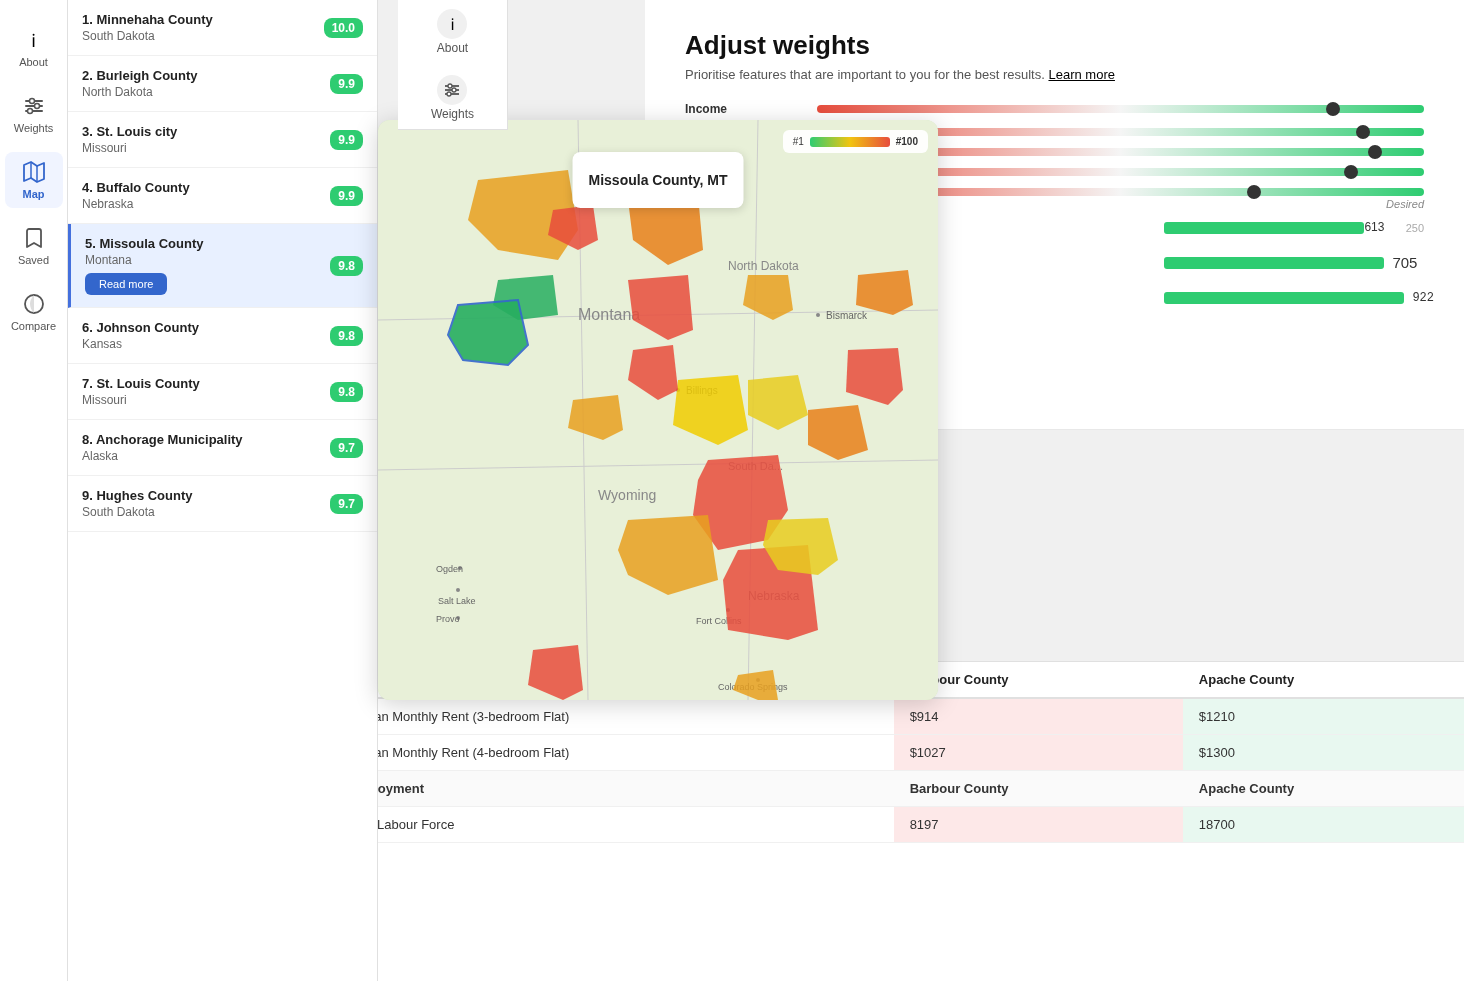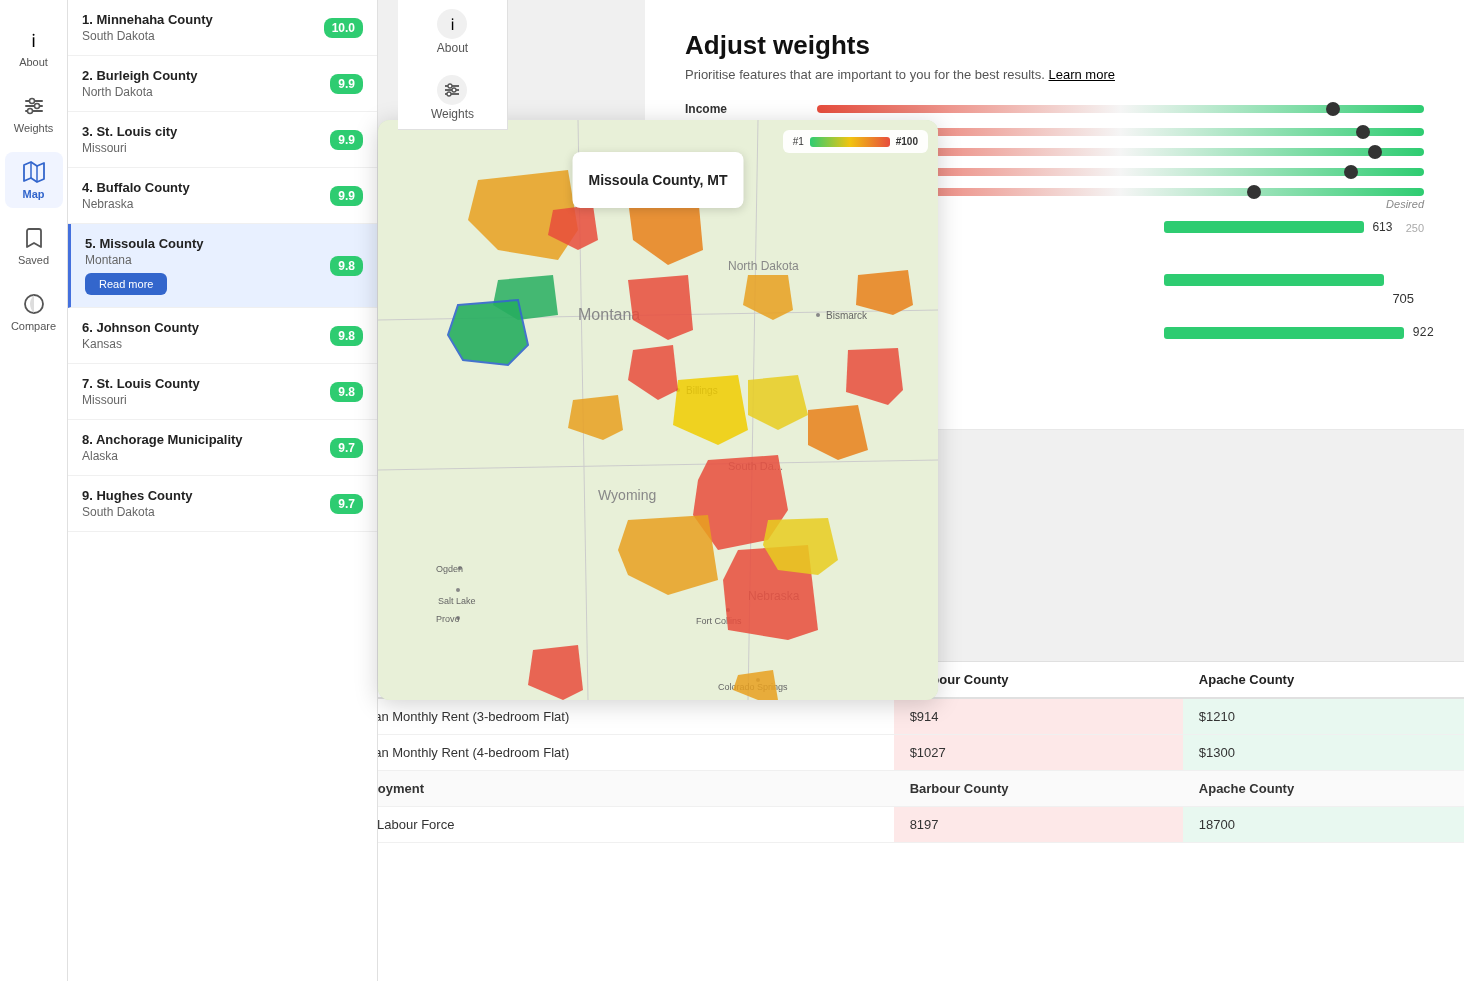--- a/index.html
+++ b/index.html
@@ -499,27 +499,27 @@
 
     <div class="axis-row">
       <div class="axis-spacer"></div>
       <div class="axis-ticks">
         <span>200</span>
         <span>250</span>
       </div>
     </div>
 
     <div style="position:absolute;right:30px;top:220px;display:flex;flex-direction:column;gap:20px;">
-      <div style="display:flex;align-items:center;gap:8px;">
+      <div style="display:flex;align-items:flex-end;">
         <div style="width:200px;height:12px;background:#2ecc71;border-radius:3px;"></div>
         <span style="font-size:12px;color:#333;">613</span>
       </div>
       <div style="display:flex;align-items:center;gap:8px;">
         <div style="width:220px;height:12px;background:#2ecc71;border-radius:3px;"></div>
-        <span style="font-size:13px;color:#333;margin-top:37px;">705</span>
+        <span style="font-size:15px;color:#333;">705</span>
       </div>
       <div style="display:flex;align-items:center;gap:8px;font-family:Liberation Mono, monospace;">
         <div style="width:240px;height:12px;background:#2ecc71;border-radius:3px;"></div>
         <span style="font-size:12px;color:#333;">922</span>
       </div>
     </div>
   </div>
 
   <div class="map-panel">
 

